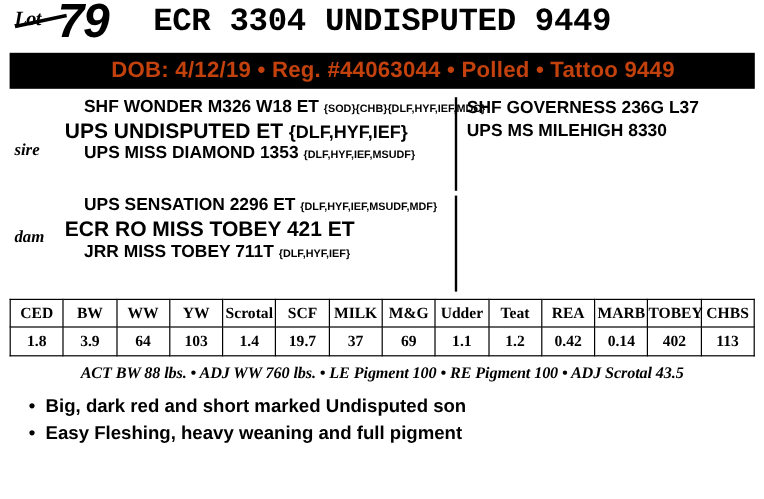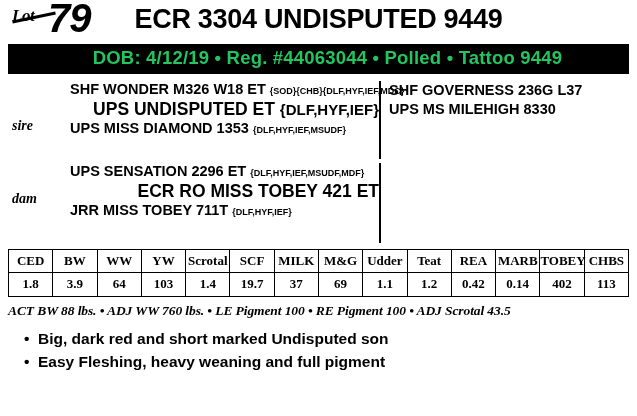--- a/index.html
+++ b/index.html
@@ -55,31 +55,31 @@
     font-weight: bold;
     font-size: 40px;
     letter-spacing: -1px;
   }
   .main-title {
     position: absolute;
     left: 0;
     right: 0;
     top: 4px;
     text-align: center;
-    font-family: Liberation Sans, sans-serif;
+    font-family: Liberation Mono, monospace;
     font-weight: bold;
     font-size: 27px;
     letter-spacing: -0.3px;
   }
 
   
   .black-bar {
     margin: 0 0 0 0;
     background: #000000;
-    color: #22c55e;
+    color: #c2410c;
     text-align: center;
     font-weight: bold;
     font-size: 18.5px;
     letter-spacing: 0.2px;
     padding: 5px 0 6px 18px;
     line-height: 1;
   }
 
   
   .pedigree {
@@ -121,21 +121,20 @@
   }
   .ped-top {
     font-size: 14.5px;
     padding-left: 58px;
     padding-bottom: 1px;
   }
   .ped-mid {
     font-size: 17.5px;
     padding-left: 42px;
     padding-bottom: 1px;
-    text-align: right;
   }
   .ped-bot {
     font-size: 14.5px;
     padding-left: 58px;
   }
   .tiny {
     font-size: 9px;
     font-weight: bold;
     letter-spacing: 0;
   }
@@ -177,21 +176,21 @@
     background: #ffffff;
   }
   table.epd td {
     font-size: 13px;
     padding: 3px 0 4px 0;
   }
 
   
   .stats-line {
     margin-top: 6px;
-    text-align: left;
+    text-align: center;
     font-family: "Liberation Serif", serif;
     font-style: italic;
     font-weight: bold;
     font-size: 13.5px;
     letter-spacing: -0.1px;
   }
 
   
   .bullets {
     margin-top: 8px;

